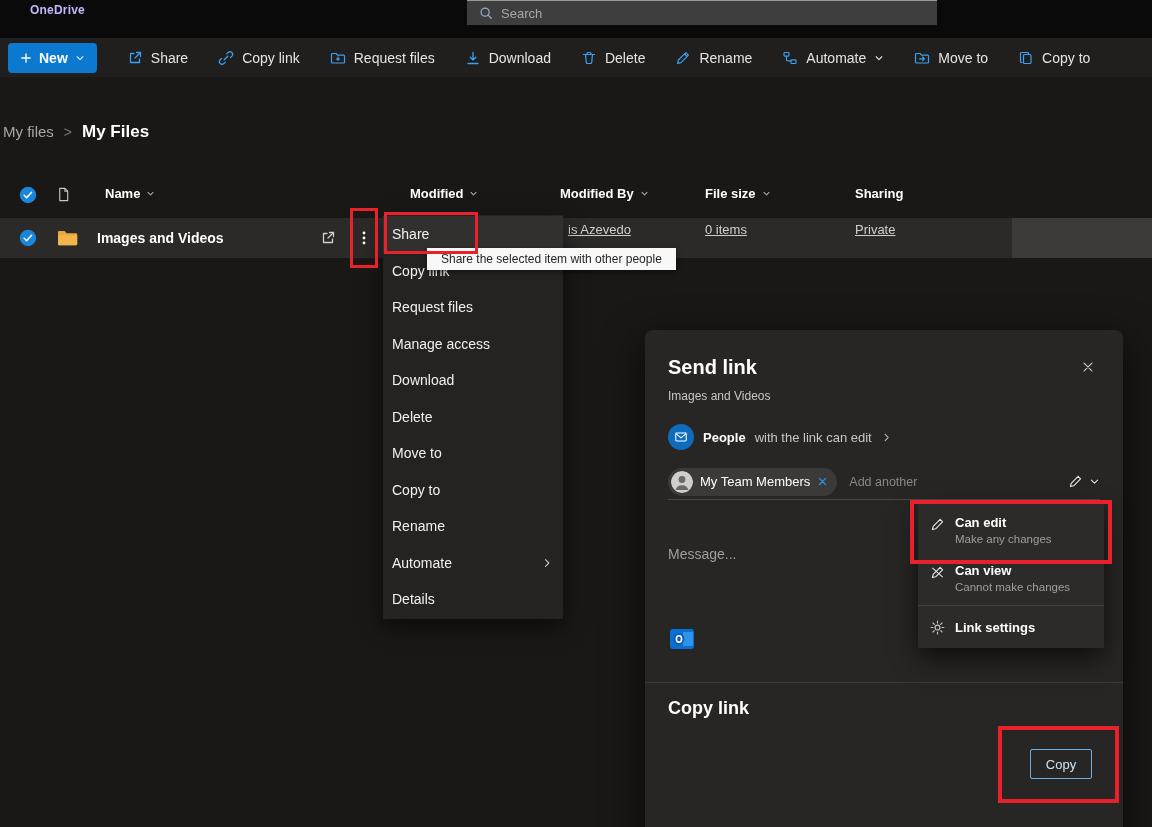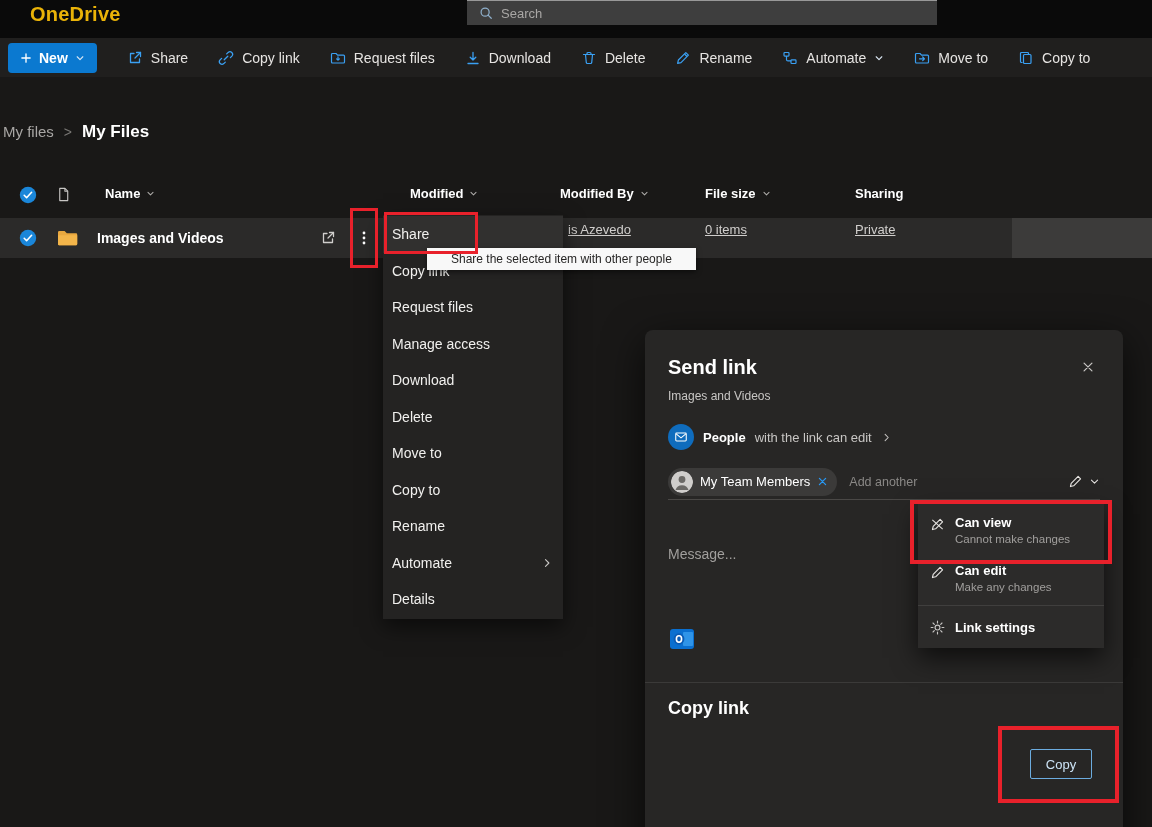--- a/index.html
+++ b/index.html
@@ -4,21 +4,21 @@
 <style>
   * { margin:0; padding:0; box-sizing:border-box; }
   html,body { background:#000; }
   .screen { position:relative; width:1152px; height:827px; background:#191817; overflow:hidden;
             font-family:"Liberation Sans","DejaVu Sans",sans-serif; color:#f3f2f1; }
   .ico { display:inline-flex; align-items:center; justify-content:center; }
   .ico svg { display:block; }
 
   
   .topbar { position:absolute; left:0; top:0; width:1152px; height:38px; background:#0a0a0a; }
-  .app-title { position:absolute; left:30px; top:3px; font-size:20px; font-weight:bold; color:#eab308; letter-spacing:.2px; }
+  .app-title { position:absolute; left:30px; top:3px; font-size:12px; font-weight:bold; color:#c4b5fd; letter-spacing:.2px; }
   .searchbox { position:absolute; left:467px; top:0; width:470px; height:25px; background:#3e3e3e;
                border-top:1px solid #989898; display:flex; align-items:center; gap:8px; padding:0 12px; }
   .searchbox .ico { color:#8fb0cc; }
   .searchbox input { flex:1; background:transparent; border:none; outline:none; color:#d6d4d2; font-size:13px; font-family:inherit; }
   .searchbox input::placeholder { color:#a9a7a5; }
 
   
   .toolbar { position:absolute; left:0; top:38px; width:1152px; height:39px; background:#201f1e;
              display:flex; align-items:center; gap:30px; padding-left:8px; }
   .btn-new { display:flex; align-items:center; gap:7px; background:#0b79d0; border:none; color:#fff;
@@ -55,21 +55,21 @@
   
   .context-menu { position:absolute; left:383px; top:215px; width:180px; background:#242322;
                   box-shadow:0 8px 20px rgba(0,0,0,.55); z-index:5; padding:1px 0; }
   .menu-item { height:36.5px; display:flex; align-items:center; justify-content:space-between;
                padding:0 10px 0 9px; font-size:14px; color:#f1f0ee; cursor:pointer; }
   .menu-item.is-hover { background:#31302f; }
   .menu-item .chev { color:#c8c6c4; }
 
   
   .tooltip { position:absolute; left:427px; top:248px; z-index:6; background:#f8f8f8; color:#262524;
-             font-size:12px; padding:4px 24px; box-shadow:0 2px 5px rgba(0,0,0,.5); white-space:nowrap; }
+             font-size:12px; padding:4px 14px; box-shadow:0 2px 5px rgba(0,0,0,.5); white-space:nowrap; }
 
   
   .dialog { position:absolute; left:645px; top:330px; width:478px; height:558px; background:#272625;
             border-radius:8px; box-shadow:0 12px 40px rgba(0,0,0,.7); z-index:7; }
   .dlg-title { position:absolute; left:23px; top:26px; font-size:20px; font-weight:bold; color:#fff; }
   .dlg-close { position:absolute; right:28px; top:30px; color:#c8c6c4; cursor:pointer; }
   .dlg-sub { position:absolute; left:23px; top:59px; font-size:12px; color:#c8c6c4; }
   .aud-row { position:absolute; left:23px; top:94px; display:flex; align-items:center; gap:9px; cursor:pointer;text-align:center; }
   .aud-circle { width:26px; height:26px; border-radius:50%; background:#0f6cbd; display:flex; align-items:center; justify-content:center; }
   .aud-label { font-size:13px; font-weight:bold; color:#fff; }
@@ -457,37 +457,37 @@
     <div class="dlg-divider"></div>
     <div class="copy-heading">Copy link</div>
     <button class="copy-btn">Copy</button>
   </div>
 
   <div class="perm-menu">
     <div class="perm-item">
       <span class="ico">
         <svg width="15" height="15" viewBox="0 0 16 16" fill="none" stroke="currentColor" stroke-width="1.2" stroke-linejoin="round">
             <path d="M10.8 2.6l2.6 2.6L6 12.6l-3.4.8.8-3.4z"></path>
+          </svg>
+      </span>
+      <span class="perm-texts">
+        <span class="perm-title">Can edit</span>
+        <span class="perm-desc">Make any changes</span>
+      </span>
+    </div>
+    <div class="perm-item">
+      <span class="ico">
+        <svg width="15" height="15" viewBox="0 0 16 16" fill="none" stroke="currentColor" stroke-width="1.2" stroke-linejoin="round">
+            <path d="M10.8 2.6l2.6 2.6L6 12.6l-3.4.8.8-3.4z"></path>
             <path d="M2.5 3l11 10" stroke-width="1.1"></path>
           </svg>
       </span>
       <span class="perm-texts">
         <span class="perm-title">Can view</span>
         <span class="perm-desc">Cannot make changes</span>
-      </span>
-    </div>
-    <div class="perm-item">
-      <span class="ico">
-        <svg width="15" height="15" viewBox="0 0 16 16" fill="none" stroke="currentColor" stroke-width="1.2" stroke-linejoin="round">
-            <path d="M10.8 2.6l2.6 2.6L6 12.6l-3.4.8.8-3.4z"></path>
-          </svg>
-      </span>
-      <span class="perm-texts">
-        <span class="perm-title">Can edit</span>
-        <span class="perm-desc">Make any changes</span>
       </span>
     </div>
     <div class="perm-sep"></div>
     <div class="perm-item settings">
       <span class="ico">
         <svg width="15" height="15" viewBox="0 0 16 16" fill="none" stroke="currentColor" stroke-width="1.2" stroke-linecap="round">
             <circle cx="8" cy="8" r="2.6"></circle>
             <path d="M8 1.2v2M8 12.8v2M1.2 8h2M12.8 8h2M3.2 3.2l1.4 1.4M11.4 11.4l1.4 1.4M12.8 3.2l-1.4 1.4M4.6 11.4l-1.4 1.4"></path>
           </svg>
       </span>

